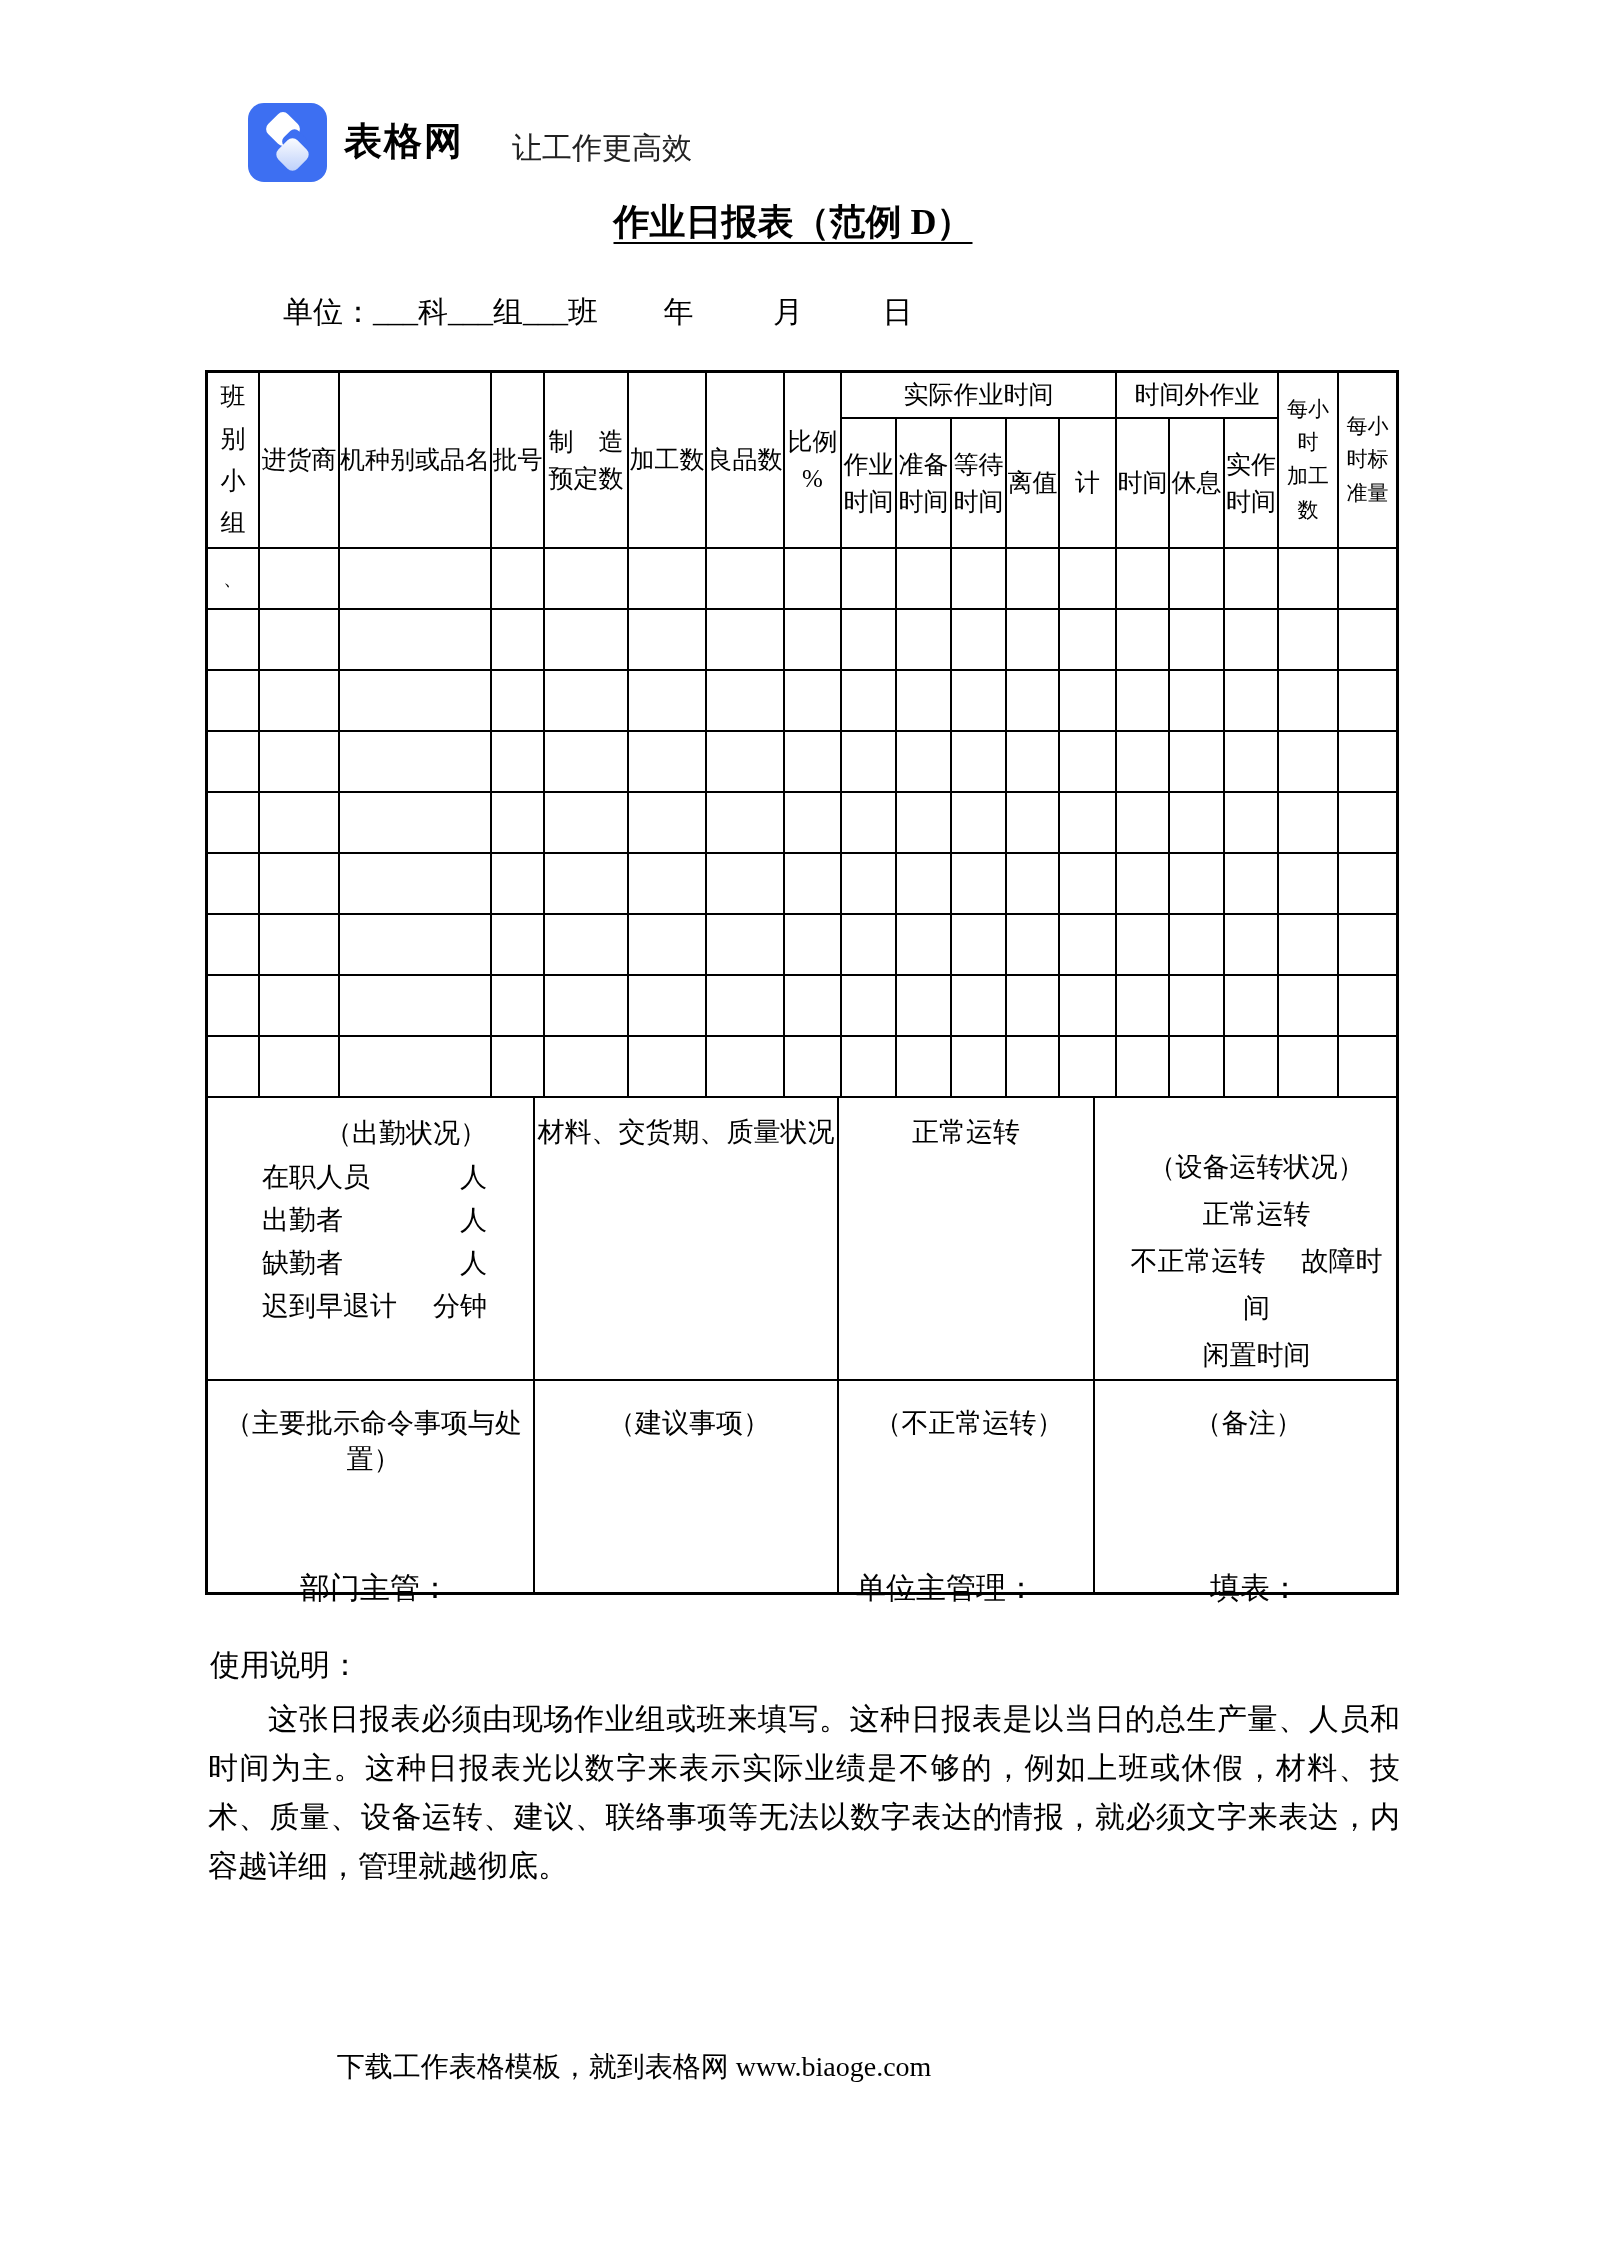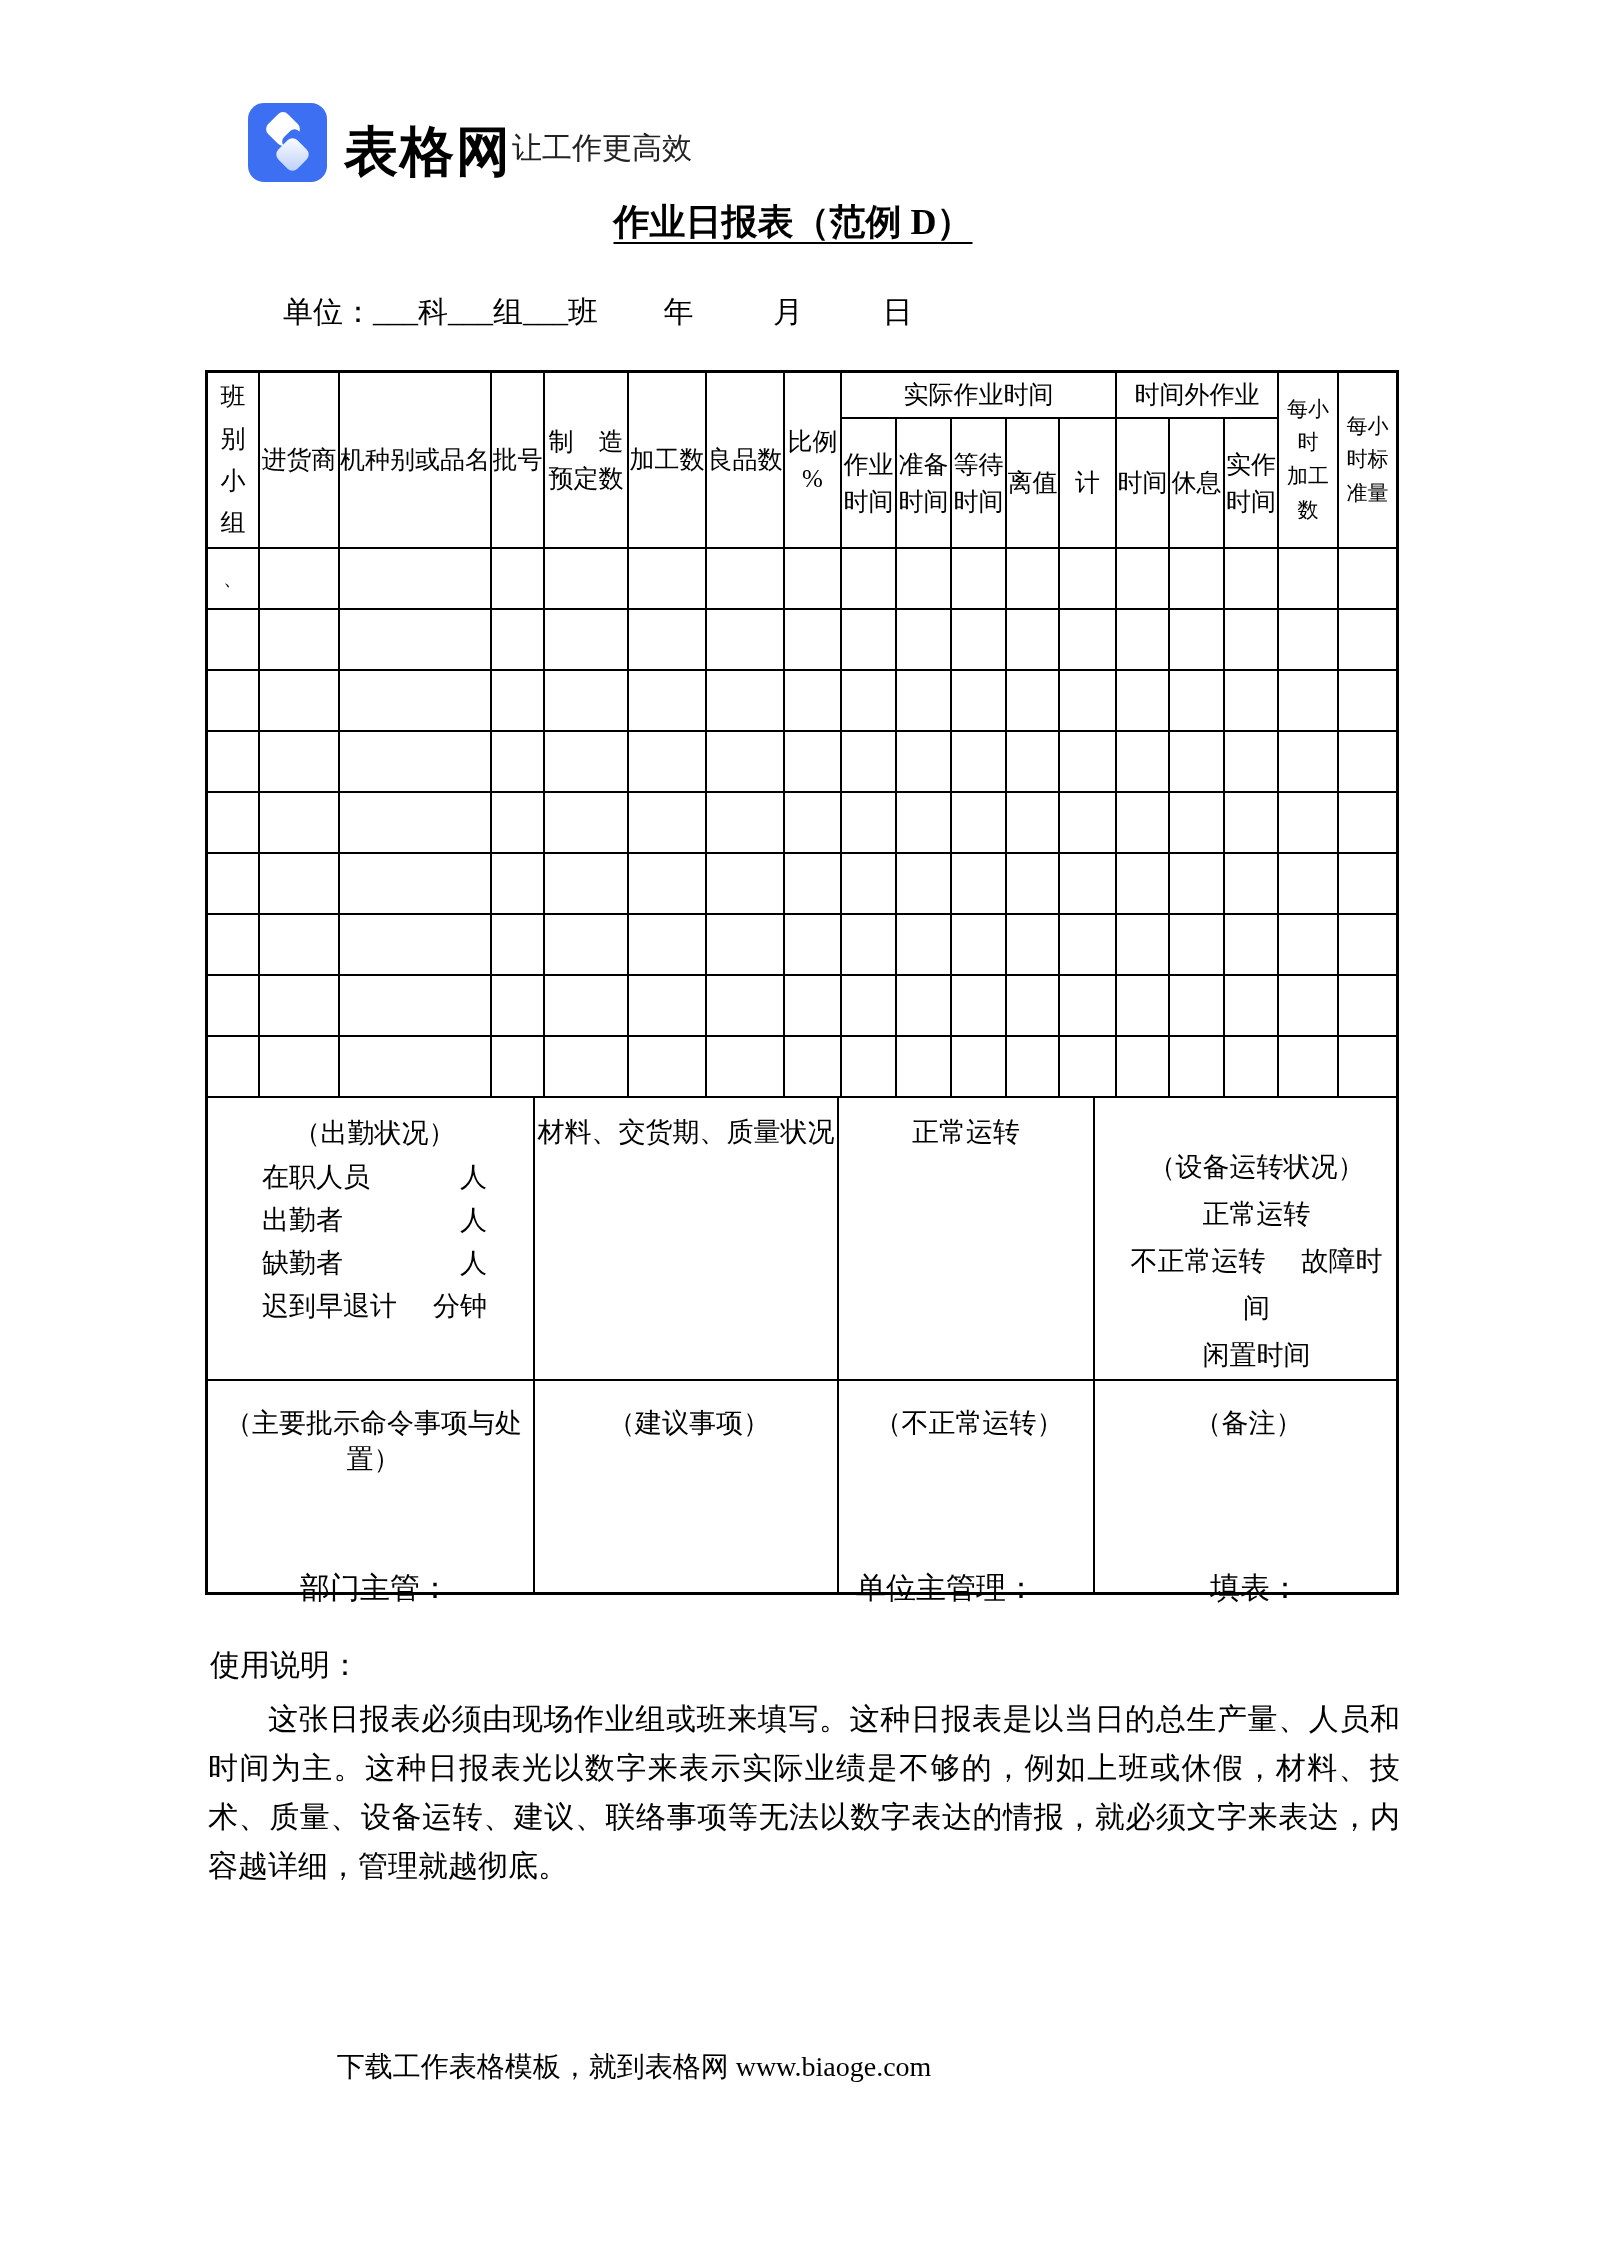--- a/index.html
+++ b/index.html
@@ -4,21 +4,21 @@
 <style>
   html,body { margin:0; padding:0; background:#ffffff; }
   body { width:1600px; height:2262px; position:relative; overflow:hidden;
          font-family:"Liberation Serif","DejaVu Serif",serif; color:#000; }
 
   .page { position:absolute; inset:0; }
 
   
   .logo-square { position:absolute; left:248px; top:103px; width:79px; height:79px;
                  background:#3d6ff2; border-radius:16px; }
-  .brand-name { position:absolute; left:344px; top:116px; font-size:54px; font-weight:bold;
+  .brand-name { position:absolute; left:344px; top:116px; font-size:38px; font-weight:bold;
                 font-family:"Liberation Sans","DejaVu Sans",sans-serif; letter-spacing:2px; }
   .brand-tagline { position:absolute; left:512px; top:128px; font-size:30px; color:#222; }
 
   
   .doc-title { position:absolute; left:0; top:198px; width:1600px; text-align:center;
                font-size:36px; font-weight:bold; }
   .doc-title span { text-decoration:underline; text-underline-offset:8px;
                     text-decoration-thickness:2px; padding-right:14px; }
   .unit-line { position:absolute; left:283px; top:292px; font-size:30px; }
   .unit-line .gap1 { margin-left:58px; }
@@ -44,21 +44,21 @@
   tbody td { font-size:20px; text-align:center; vertical-align:middle; }
   tbody td:last-child { border-right:none; }
 
   
   .bottom td { vertical-align:top; font-size:27px; }
   .bottom td:last-child { border-right:none; }
   .bottom tr.rowB td { border-bottom:none; }
   tr.rowA { height:240px; }
   tr.rowB { height:212px; }
 
-  .att { padding:12px 46px 0 54px; }
+  .att { padding:12px 46px 0 54px;text-align:right; }
   .att-title { line-height:46px; }
   .att-row { display:flex; justify-content:space-between; line-height:43px; }
   .cell-title { text-align:center; padding-top:16px; }
   .equip { padding:46px 8px 0 30px; line-height:47px; }
   .equip .fault { margin-left:36px; }
   .bcell { padding:24px 4px 0 10px; font-size:27px; }
 
   
   .sig { position:absolute; top:1568px; font-size:30px; }
   .sig-1 { left:300px; } .sig-2 { left:856px; } .sig-3 { left:1210px; }

